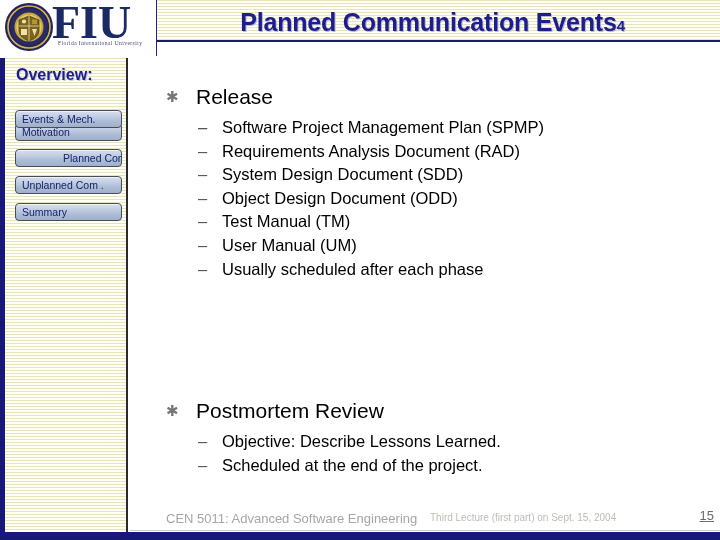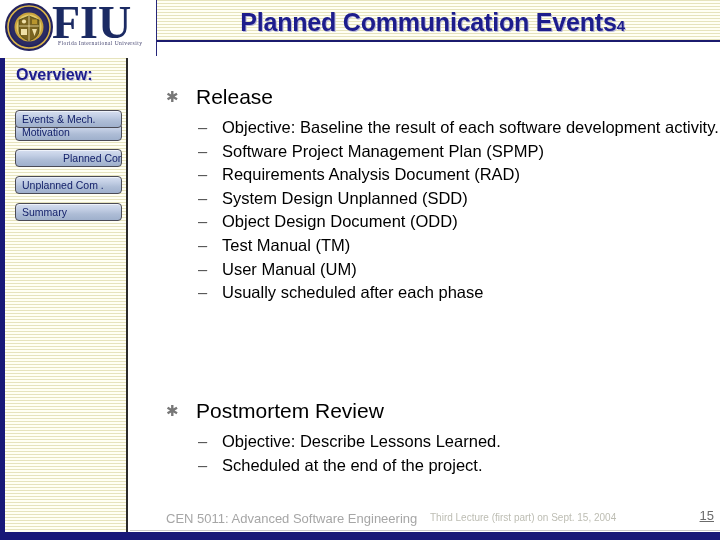--- a/index.html
+++ b/index.html
@@ -297,25 +297,24 @@
   <div id="content">
 
     <div class="block" style="top:26px;">
       <div class="lvl1">
         <span class="star">✱</span>
         <span>Release</span>
       </div>
       <ul class="lvl2-list" style="margin-top:6px;">
         <li class="lvl2">
             <span class="dash">–</span>
-            <span class="wrap2">Objective: Baseline the result of each software development activity.</span>
           </li>
         <li class="lvl2"><span class="dash">–</span><span> Software Project Management Plan (SPMP)</span></li>
         <li class="lvl2"><span class="dash">–</span><span>Requirements Analysis Document (RAD)</span></li>
-        <li class="lvl2"><span class="dash">–</span><span>System Design Unplanned (SDD)</span></li>
+        <li class="lvl2"><span class="dash">–</span><span>System Design Document (SDD)</span></li>
         <li class="lvl2"><span class="dash">–</span><span>Object Design Document (ODD)</span></li>
         <li class="lvl2"><span class="dash">–</span><span>Test Manual (TM)</span></li>
         <li class="lvl2"><span class="dash">–</span><span>User Manual (UM)</span></li>
         <li class="lvl2"><span class="dash">–</span><span>Usually scheduled after each phase</span></li>
       </ul>
     </div>
 
     <div class="block" style="top:340px;">
       <div class="lvl1">
         <span class="star">✱</span>

